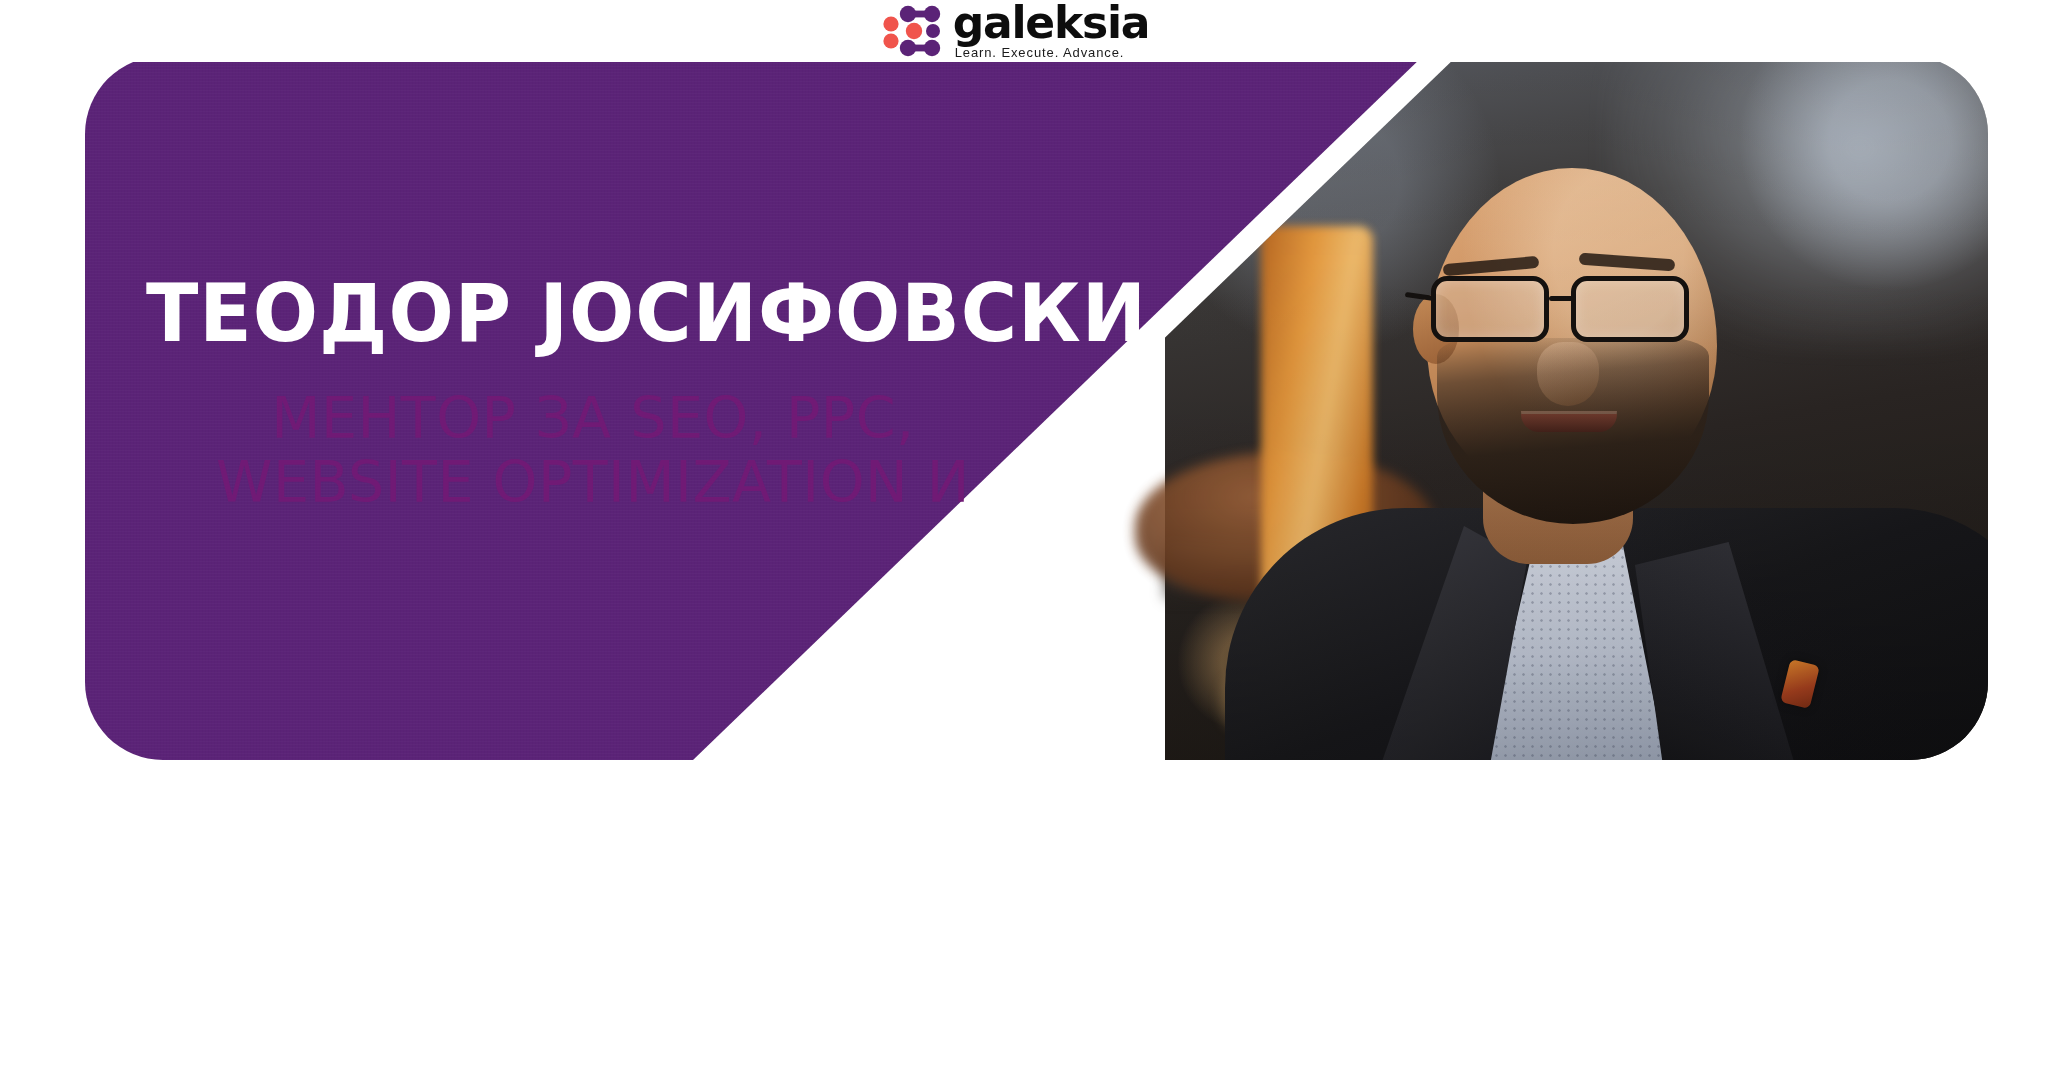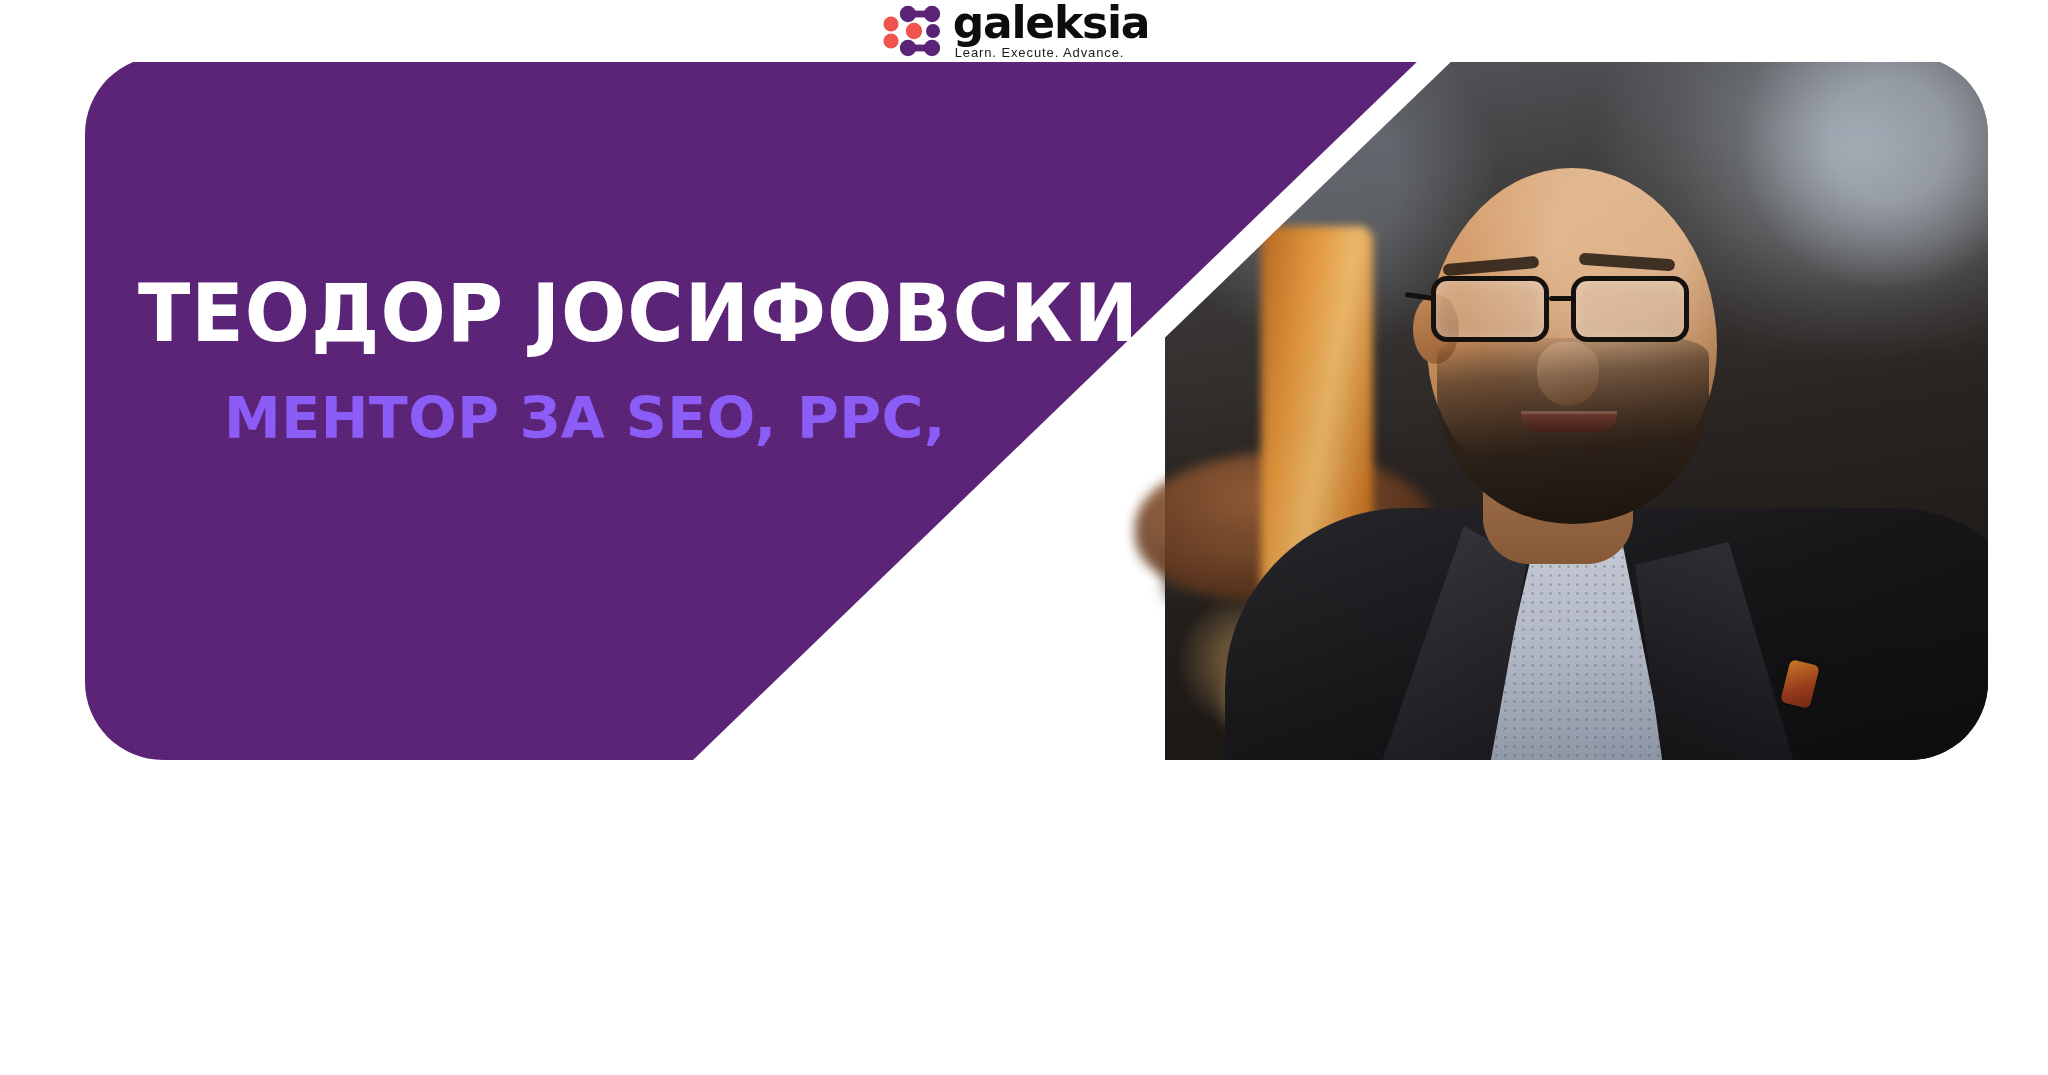--- a/index.html
+++ b/index.html
@@ -277,21 +277,21 @@
   }
   .photo-soften {
     position:absolute; inset:0;
     background:linear-gradient(180deg, rgba(0,0,0,0.04) 0%, rgba(0,0,0,0) 28%, rgba(0,0,0,0.10) 100%);
     pointer-events:none;
   }
 
   
   .copy {
     position:absolute;
-    left:0; top:0;
+    left:8px; top:0;
     width:1338px; height:704px;
     z-index:20;
     pointer-events:none;
   }
   .name {
     position:absolute;
     left:53px; top:218px;
     width:1100px;
     color:#ffffff;
     font-family:"DejaVu Sans", sans-serif;
@@ -300,23 +300,23 @@
     letter-spacing:1px;
     line-height:1.0;
     white-space:nowrap;
     transform:scaleX(0.96);
     transform-origin:left center;
   }
   .role {
     position:absolute;
     left:0; top:330px;
     width:1000px;
-    color:#8b5cf6;
+    color:#701a75;
     font-family:"DejaVu Sans", sans-serif;
-    font-weight:700;
+    font-weight:400;
     font-size:57px;
     line-height:1.13;
     letter-spacing:0.5px;
     text-align:center;
   }
   .role-line { display:block; white-space:nowrap; }
 </style>
 </head>
 <body>
 
@@ -389,17 +389,18 @@
 
         <div class="photo-soften"></div>
       </div>
     </div>
 
     <div class="copy">
       <div class="name">ТЕОДОР ЈОСИФОВСКИ</div>
 
       <div class="role">
         <span class="role-line">МЕНТОР ЗА SEO, PPC,</span>
+        <span class="role-line">WEBSITE OPTIMIZATION И</span>
       </div>
     </div>
 
   </div>
 </div>
 
 </body></html>

